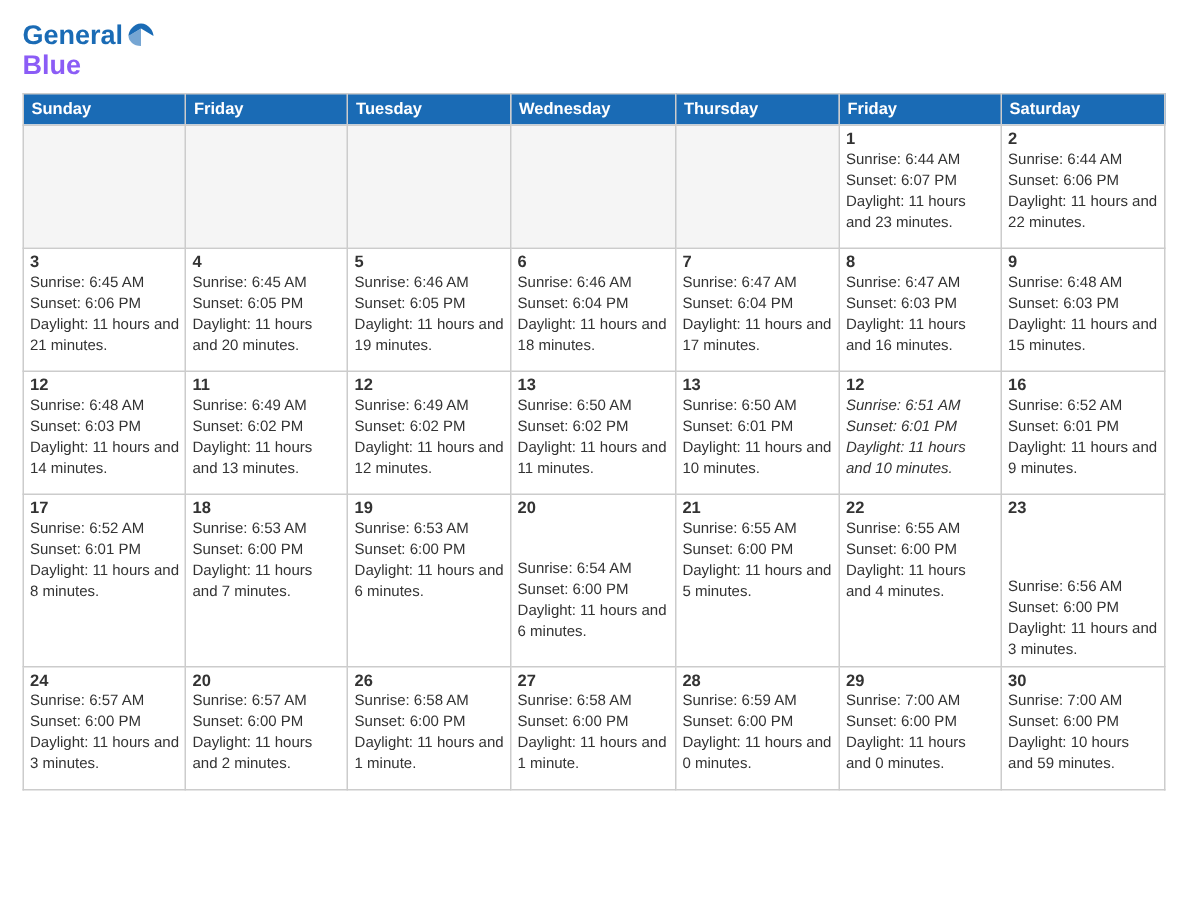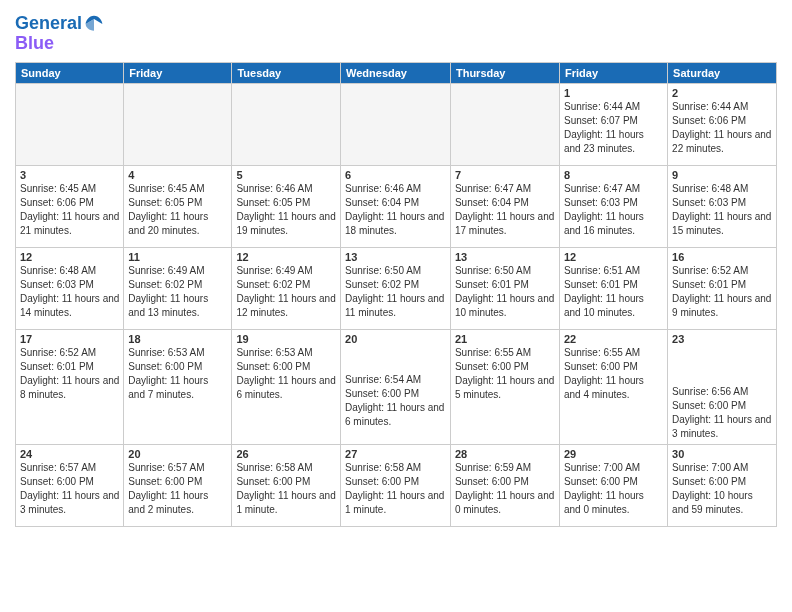--- a/index.html
+++ b/index.html
@@ -216,21 +216,21 @@
 Daylight: 11 hours and 11 minutes.</div>
           </td>
           <td>
             <span class="day-num">13</span>
             <div class="day-info" style="white-space: pre-line;">Sunrise: 6:50 AM
 Sunset: 6:01 PM
 Daylight: 11 hours and 10 minutes.</div>
           </td>
           <td>
             <span class="day-num">12</span>
-            <div class="day-info" style="white-space: pre-line;">Sunrise: 6:51 AM
+            <div class="day-info" style="white-space: pre-line; font-style: italic;">Sunrise: 6:51 AM
 Sunset: 6:01 PM
 Daylight: 11 hours and 10 minutes.</div>
           </td>
           <td>
             <span class="day-num">16</span>
             <div class="day-info" style="white-space: pre-line;">Sunrise: 6:52 AM
 Sunset: 6:01 PM
 Daylight: 11 hours and 9 minutes.</div>
           </td>
         </tr>

